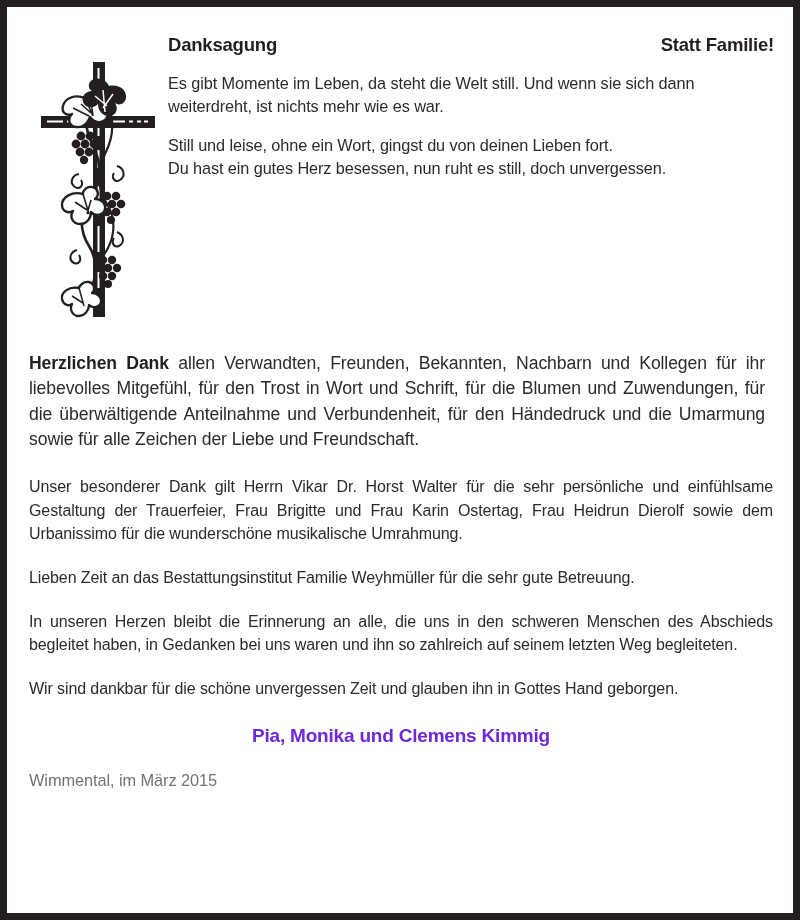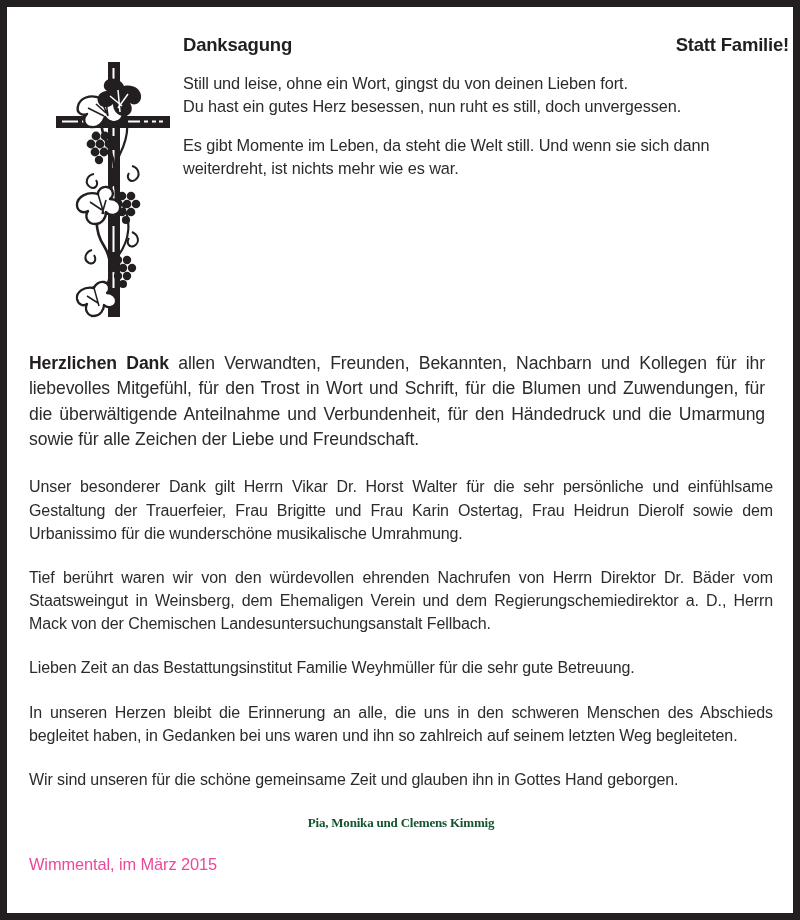--- a/index.html
+++ b/index.html
@@ -27,21 +27,20 @@
     background: #ffffff;
   }
 
   
   .top-area {
     position: absolute;
     left: 0;
     top: 0;
     width: 730px;
     height: 330px;
-    margin-left: 15px;
   }
   .cross-wrap {
     position: absolute;
     left: 26px;
     top: 47px;
     width: 130px;
     height: 265px;
   }
   .cross-wrap svg {
     display: block;
@@ -119,30 +118,29 @@
   }
   .para {
     font-size: 16px;
     line-height: 1.45;
     text-align: justify;
     margin: 0 0 21px 0;
     letter-spacing: -0.1px;
   }
   .signature {
     text-align: center;
-    font-size: 13px;
-    font-weight: bold;
-    color: #14532d;
+    font-size: 19px;
+    font-weight: bold;
+    color: #6d28d9;
     margin: 24px 0 24px 0;
     letter-spacing: -0.2px;
-    font-family: Liberation Serif, serif;
   }
   .place-date {
     font-size: 16.4px;
-    color: #ec4899;
+    color: #737373;
     text-align: left;
     margin: 0;
     letter-spacing: -0.1px;
   }
 </style>
 </head>
 <body>
 
 <div id="page">
  <div id="inner">
@@ -228,35 +226,34 @@
         </g>
       </svg>
     </div>
 
     <div class="top-text">
       <div class="head-row">
         <span>Danksagung</span>
         <span>Statt Familie!</span>
       </div>
       <div class="poem">
+        <p>Es gibt Momente im Leben, da steht die Welt still. Und wenn sie sich dann weiterdreht, ist nichts mehr wie es war.</p>
         <p style="white-space:pre-line">Still und leise, ohne ein Wort, gingst du von deinen Lieben fort.
 Du hast ein gutes Herz besessen, nun ruht es still, doch unvergessen.</p>
-        <p>Es gibt Momente im Leben, da steht die Welt still. Und wenn sie sich dann weiterdreht, ist nichts mehr wie es war.</p>
       </div>
     </div>
 
   </div>
 
   <div class="body-block">
     <p class="lead-para"><b>Herzlichen Dank</b><span> allen Verwandten, Freunden, Bekannten, Nachbarn und Kollegen für ihr liebevolles Mitgefühl, für den Trost in Wort und Schrift, für die Blumen und Zuwendungen, für die überwältigende Anteilnahme und Verbundenheit, für den Händedruck und die Umarmung sowie für alle Zeichen der Liebe und Freundschaft.</span></p>
 
     <p class="para">Unser besonderer Dank gilt Herrn Vikar Dr. Horst Walter für die sehr persönliche und einfühlsame Gestaltung der Trauerfeier, Frau Brigitte und Frau Karin Ostertag, Frau Heidrun Dierolf sowie dem Urbanissimo für die wunderschöne musikalische Umrahmung.</p>
-    <p class="para">Tief berührt waren wir von den würdevollen ehrenden Nachrufen von Herrn Direktor Dr. Bäder vom Staatsweingut in Weinsberg, dem Ehemaligen Verein und dem Regierungschemiedirektor a. D., Herrn Mack von der Chemischen Landesuntersuchungsanstalt Fellbach.</p>
     <p class="para">Lieben Zeit an das Bestattungsinstitut Familie Weyhmüller für die sehr gute Betreuung.</p>
     <p class="para">In unseren Herzen bleibt die Erinnerung an alle, die uns in den schweren Menschen des Abschieds begleitet haben, in Gedanken bei uns waren und ihn so zahlreich auf seinem letzten Weg begleiteten.</p>
-    <p class="para">Wir sind unseren für die schöne gemeinsame Zeit und glauben ihn in Gottes Hand geborgen.</p>
+    <p class="para">Wir sind dankbar für die schöne unvergessen Zeit und glauben ihn in Gottes Hand geborgen.</p>
 
     <div class="signature">Pia, Monika und Clemens Kimmig</div>
     <p class="place-date">Wimmental, im März 2015</p>
   </div>
 
  </div>
 </div>
 
 </body></html>

